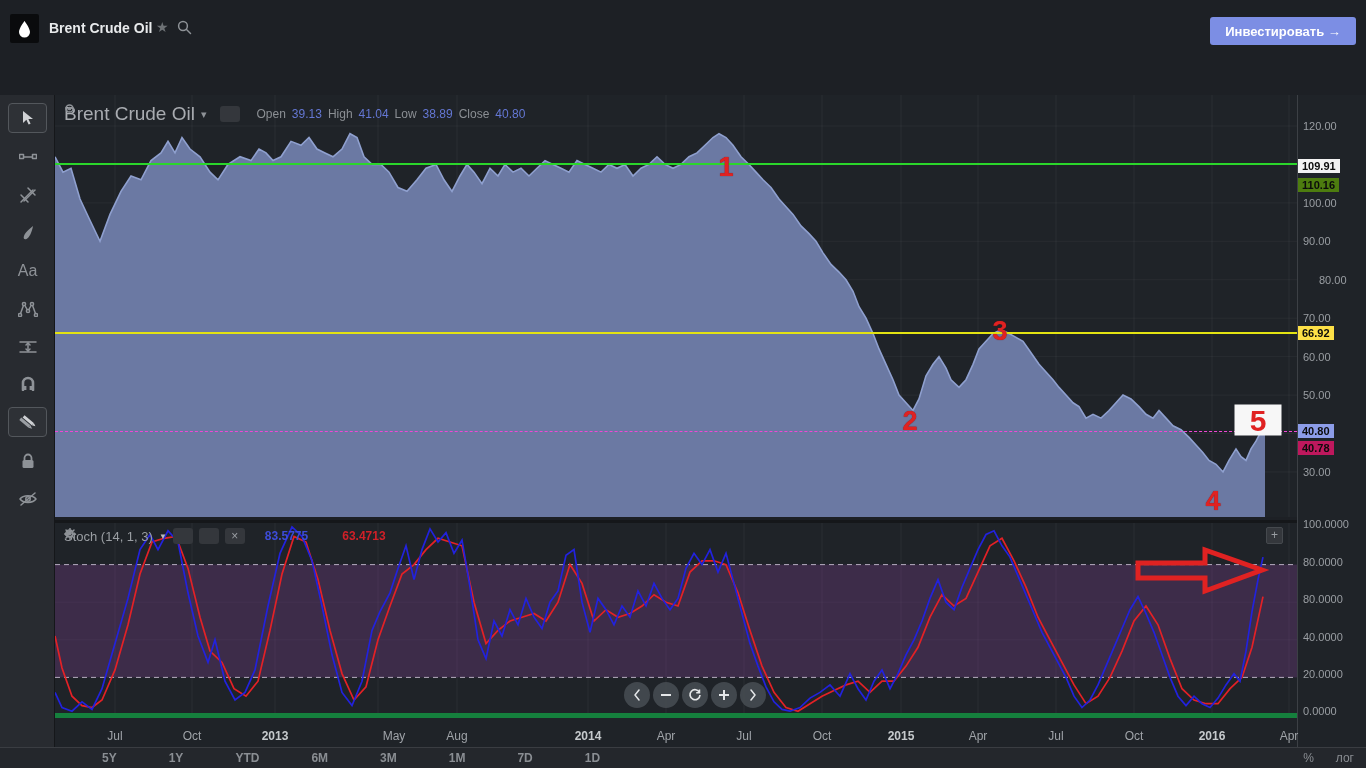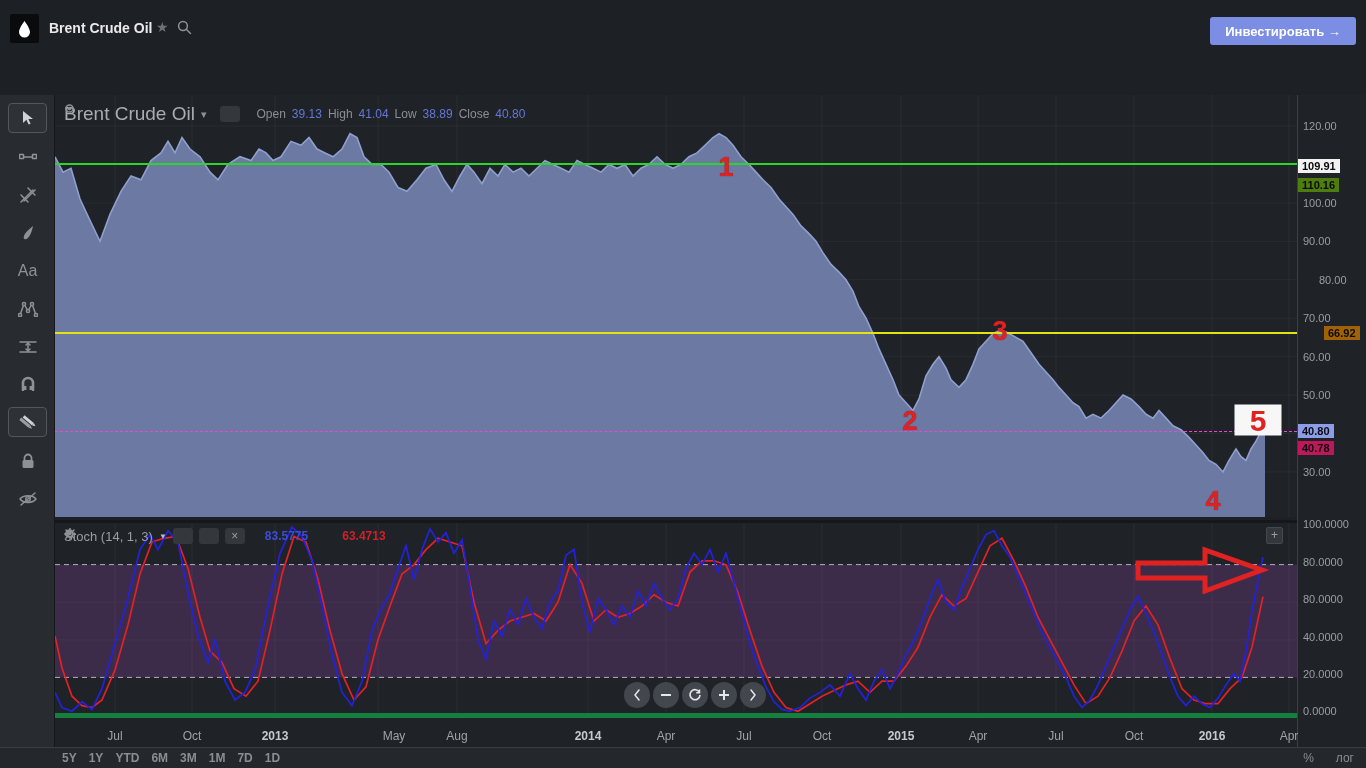--- a/index.html
+++ b/index.html
@@ -69,21 +69,21 @@
   .right-axis { position:absolute; left:1297px; top:95px; width:71px; height:652px; background:#1f2328; border-left:1px solid #3c4045; border-right:1px solid #3c4045; cursor:ns-resize; }
   .ax-lab { position:absolute; left:5px; transform:translateY(-50%); font-size:11px; color:#9a9ea3; white-space:nowrap; }
   .ax-tag { left:0; padding:1px 4px; color:#0b0b0b; font-weight:bold; }
   .time-axis { position:absolute; left:55px; top:713px; width:1242px; height:34px; background:#1f2328; border-top:5px solid #15803d; cursor:ew-resize; }
   .t-lab { position:absolute; top:11px; transform:translateX(-50%); font-size:12px; color:#9fa3a8; }
   .t-lab.year { color:#c6cacd; font-weight:bold; }
 
   
   .bottom-bar { position:absolute; left:0; top:747px; width:1366px; height:21px; background:#24272c; border-top:1px solid #3a3d42; display:flex; align-items:center; }
   .ranges { display:flex; gap:12px; margin-left:62px; }
-  .range { font-size:12px; color:#8a8e93; cursor:pointer; font-weight:bold; }
+  .range { font-size:12px; color:#8a8e93; cursor:pointer; font-weight:bold;margin-left:40px; }
   .scale { position:absolute; right:12px; display:flex; gap:22px; font-size:12px; color:#8a8e93; }
   .scale span { cursor:pointer; }
 
   svg.gl { stroke:#8e9297; fill:none; stroke-width:1.5; stroke-linecap:round; stroke-linejoin:round; }
 </style>
 </head>
 <body>
 
 <div id="app">
 
@@ -402,21 +402,21 @@
   </div>
 
   <div class="right-axis" id="right-axis">
       <div class="ax-lab" style="top: 31px;">120.00</div>
       <div class="ax-lab ax-tag" style="top: 54px; background: #4d7c0f; margin-top: 36px;">110.16</div>
       <div class="ax-lab ax-tag" style="top: 71px; background: rgb(242, 242, 242);">109.91</div>
       <div class="ax-lab" style="top: 108px;">100.00</div>
       <div class="ax-lab" style="top: 146px;">90.00</div>
       <div class="ax-lab" style="top: 185px; padding-left: 16px;">80.00</div>
       <div class="ax-lab" style="top: 223px;">70.00</div>
-      <div class="ax-lab ax-tag" style="top: 238px; background: #a16207; margin-left: 26px;">66.92</div>
+      <div class="ax-lab ax-tag" style="top: 238px; background: #fde047;">66.92</div>
       <div class="ax-lab" style="top: 262px;">60.00</div>
       <div class="ax-lab" style="top: 300px;">50.00</div>
       <div class="ax-lab ax-tag" style="top: 336px; background: rgb(140, 156, 232);">40.80</div>
       <div class="ax-lab ax-tag" style="top: 353px; background: #be185d;">40.78</div>
       <div class="ax-lab" style="top: 377px;">30.00</div>
       <div class="ax-lab" style="top: 429px;">100.0000</div>
       <div class="ax-lab" style="top: 467px;">80.0000</div>
       <div class="ax-lab" style="top: 504px;">80.0000</div>
       <div class="ax-lab" style="top: 542px;">40.0000</div>
       <div class="ax-lab" style="top: 579px;">20.0000</div>

